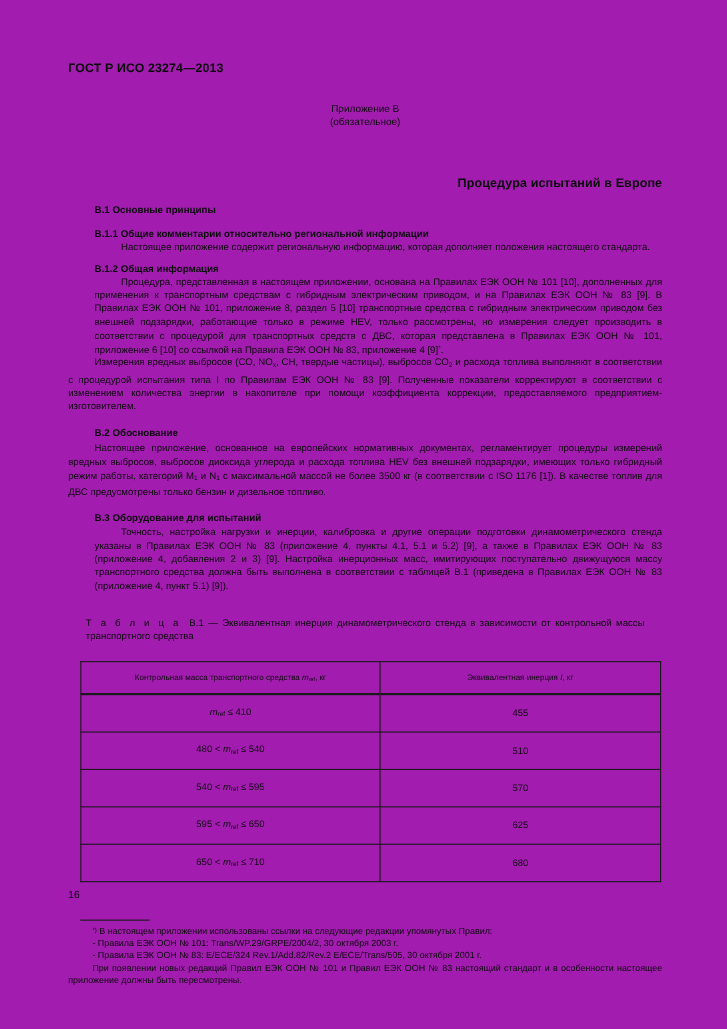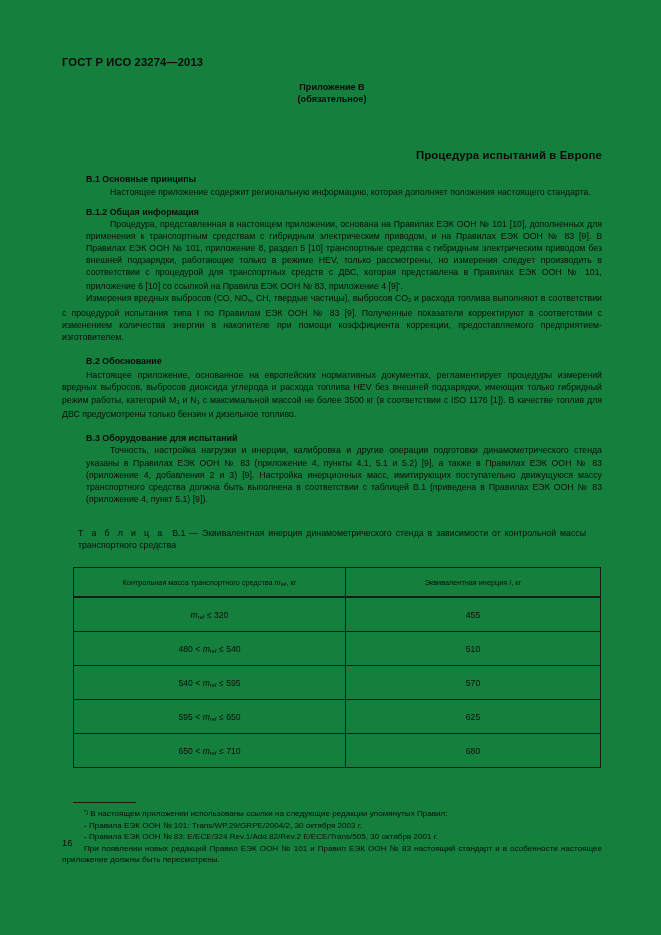--- a/index.html
+++ b/index.html
@@ -8,21 +8,21 @@
     background: #ffffff;
   }
   body {
     font-family: "Liberation Sans", sans-serif;
     color: #0a0a0a;
   }
   .page {
     position: relative;
     width: 661px;
     height: 935px;
-    background: #15803d;
+    background: #a21caf;
     overflow: hidden;
     box-sizing: border-box;
   }
   .content {
     position: absolute;
     left: 62px;
     top: 0;
     width: 540px;
   }
 
@@ -30,24 +30,24 @@
   .doc-header {
     margin-top: 56px;
     font-size: 11.2px;
     font-weight: bold;
     letter-spacing: 0.15px;
     line-height: 1.2;
   }
 
   
   .annex-block {
-    margin-top: 12px;
+    margin-top: 24px;
     text-align: center;
     font-size: 9.1px;
-    font-weight: bold;
+    font-weight: normal;
     line-height: 1.32;
   }
   .annex-block div { white-space: nowrap; }
 
   .main-title {
     margin-top: 44px;
     text-align: right;
     font-size: 11.4px;
     font-weight: bold;
     letter-spacing: 0.1px;
@@ -130,41 +130,42 @@
     line-height: 11.3px;
     margin: 0;
     text-align: justify;
   }
   p.fn.ind { text-indent: 22px; }
   p.fn.dash { text-indent: 22px; }
 
   .page-num {
     position: absolute;
     left: 62px;
-    top: 838px;
+    top: 808px;
     font-size: 9.3px;
   }
 </style>
 </head>
 <body>
 
 <div class="page">
   <div class="content">
 
     <div class="doc-header">ГОСТ Р ИСО 23274—2013</div>
 
     <div class="annex-block">
       <div>Приложение В</div>
       <div>(обязательное)</div>
     </div>
 
     <div class="main-title">Процедура испытаний в Европе</div>
 
     <div class="sec-h">В.1 Основные принципы</div>
 
+    <div class="sec-h tight">В.1.1 Общие комментарии относительно региональной информации</div>
     <p class="para nogap">Настоящее приложение содержит региональную информацию, которая дополняет положения настоящего стандарта.</p>
 
     <div class="sec-h tight">В.1.2 Общая информация</div>
 
     <p class="para nogap"><span>Процедура, представленная в настоящем приложении, основана на Правилах ЕЭК ООН № 101 [10], дополненных для применения к транспортным средствам с гибридным электрическим приводом, и на Правилах ЕЭК ООН № 83 [9]. В Правилах ЕЭК ООН № 101, приложение 8, раздел 5 [10] транспортные средства с гибридным электрическим приводом без внешней подзарядки, работающие только в режиме HEV, только рассмотрены, но измерения следует производить в соответствии с процедурой для транспортных средств с ДВС, которая представлена в Правилах ЕЭК ООН № 101, приложение 6 [10] со ссылкой на Правила ЕЭК ООН № 83, приложение 4 [9]</span><sup>*</sup><span>.</span></p>
 
     <p class="para"><span>Измерения вредных выбросов (СО, NO</span><sub>x</sub><span>, СН, твердые частицы), выбросов СО</span><sub>2</sub><span> и расхода топлива выполняют в соответствии с процедурой испытания типа I по Правилам ЕЭК ООН № 83 [9]. Полученные показатели корректируют в соответствии с изменением количества энергии в накопителе при помощи коэффициента коррекции, предоставляемого предприятием-изготовителем.</span></p>
 
 
     <div class="sec-h">В.2 Обоснование</div>
@@ -182,21 +183,21 @@
           <col class="c2">
         </colgroup>
       <thead>
         <tr>
           <th><span>Контрольная масса транспортного средства </span><span class="ital">m</span><sub>ref</sub><span>, кг</span></th>
           <th><span>Эквивалентная инерция </span><span class="ital">I</span><span>, кг</span></th>
         </tr>
       </thead>
       <tbody>
           <tr>
-            <td><span></span><span class="ital">m</span><sub>ref</sub><span> ≤ 320</span></td>
+            <td><span></span><span class="ital">m</span><sub>ref</sub><span> ≤ 410</span></td>
             <td>455</td>
           </tr>
           <tr>
             <td><span>480 &lt; </span><span class="ital">m</span><sub>ref</sub><span> ≤ 540</span></td>
             <td>510</td>
           </tr>
           <tr>
             <td><span>540 &lt; </span><span class="ital">m</span><sub>ref</sub><span> ≤ 595</span></td>
             <td>570</td>
           </tr>

